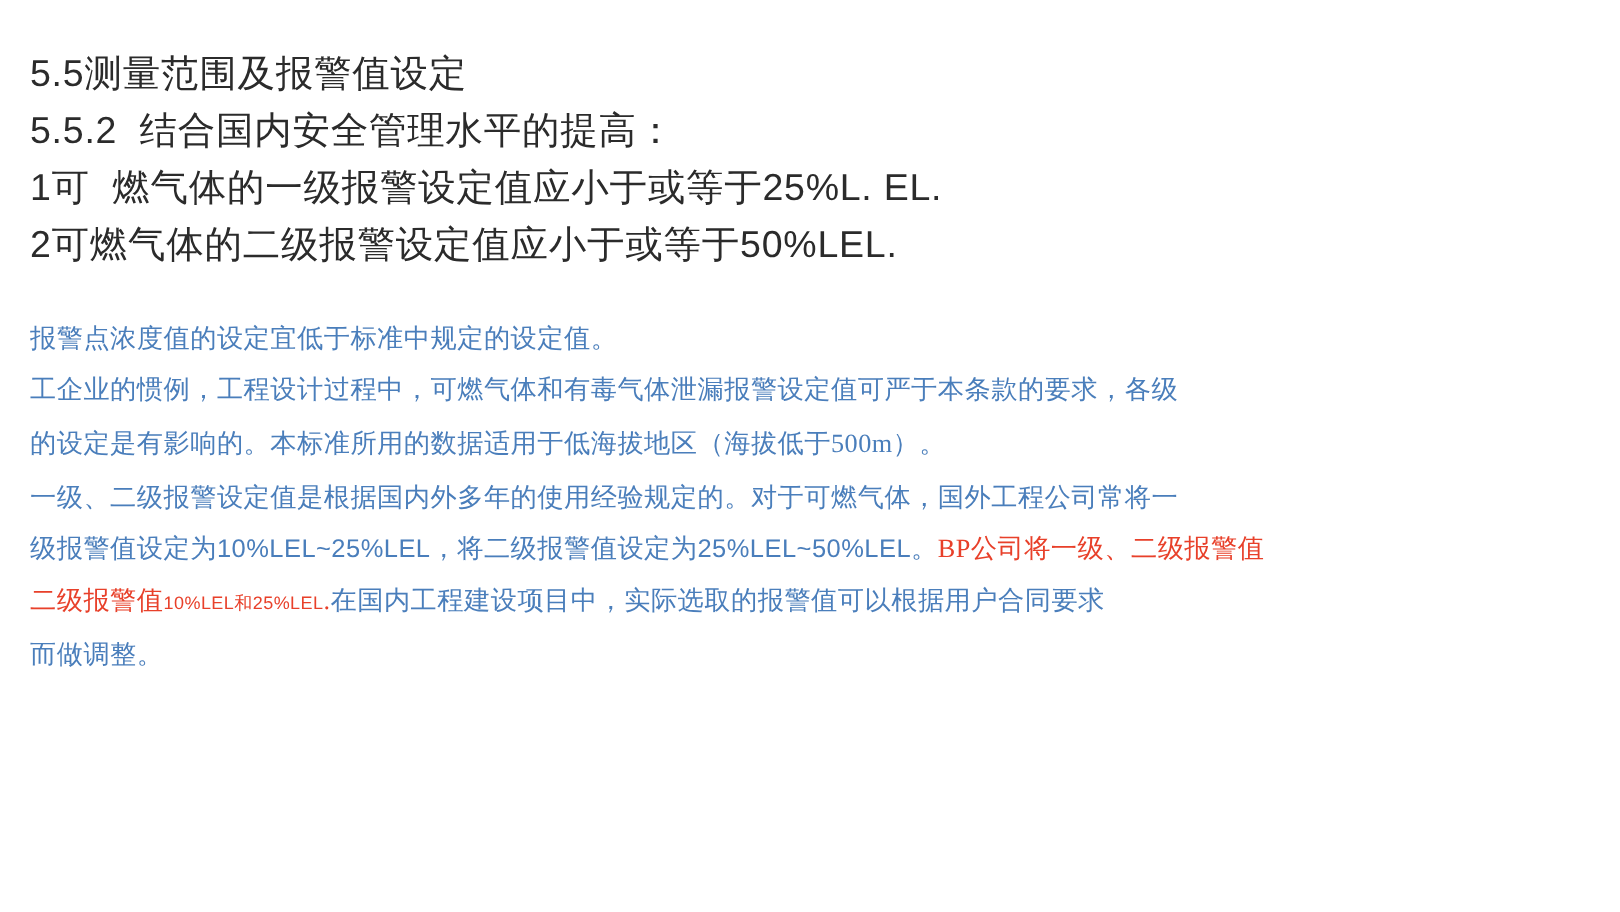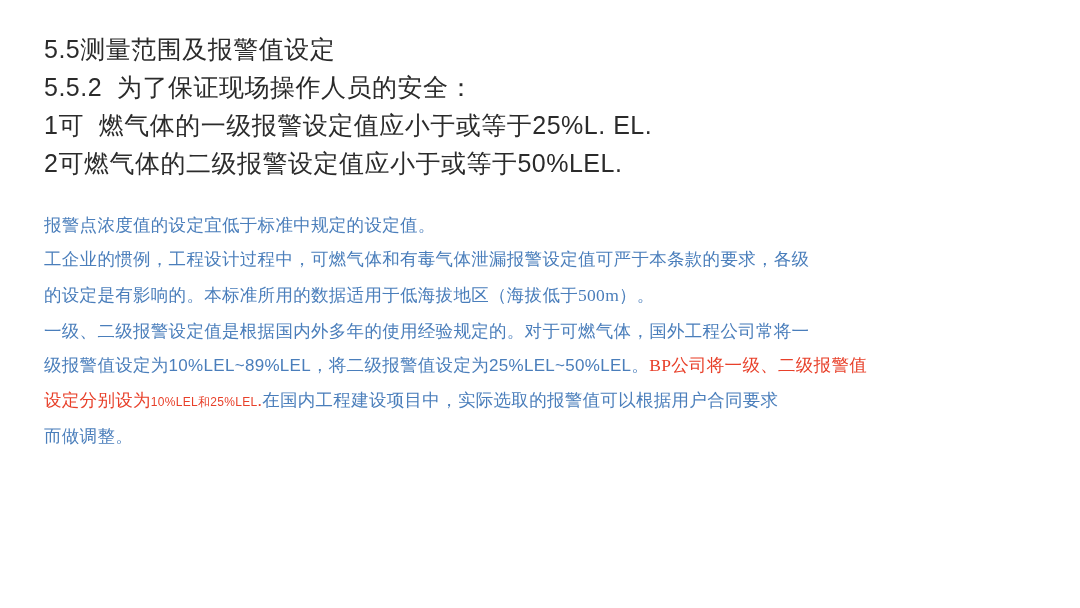--- a/index.html
+++ b/index.html
@@ -12,21 +12,21 @@
     height: 608px;
     font-family: "Liberation Sans", sans-serif;
     overflow: hidden;
   }
   .page {
     position: relative;
     width: 1080px;
     height: 608px;
     background: #ffffff;
     box-sizing: border-box;
-    padding: 30px 40px 0 44px;
+    padding: 30px 40px 0 20px;
   }
   
   .black-block {
     color: #2b2b2b;
     font-size: 25px;
     line-height: 38px;
     letter-spacing: 0.5px;
     font-family: "Liberation Sans", sans-serif;
   }
   .black-block .line {
@@ -63,37 +63,37 @@
     font-size: 12px;
   }
 </style>
 </head>
 <body>
 
 <div class="page">
 
   <div class="black-block">
     <p class="line">5.5测量范围及报警值设定</p>
-    <p class="line">5.5.2  为了保证现场操作人员的安全：</p>
+    <p class="line">5.5.2  结合国内安全管理水平的提高：</p>
     <p class="line">1可  燃气体的一级报警设定值应小于或等于25%L. EL.</p>
     <p class="line">2可燃气体的二级报警设定值应小于或等于50%LEL.</p>
   </div>
 
   <div class="blue-block">
 
     <div>
       <p>报警点浓度值的设定宜低于标准中规定的设定值。</p>
       <p>工企业的惯例，工程设计过程中，可燃气体和有毒气体泄漏报警设定值可严于本条款的要求，各级</p>
     </div>
 
     <div class="para-gap">
       <p>的设定是有影响的。本标准所用的数据适用于低海拔地区（海拔低于500m）。</p>
     </div>
 
     <div class="para-gap">
       <p>一级、二级报警设定值是根据国内外多年的使用经验规定的。对于可燃气体，国外工程公司常将一</p>
-      <p><span>级报警值设定为</span><span class="blue-sans">10%LEL~89%LEL</span><span>，将二级报警值设定为</span><span class="blue-sans">25%LEL~50%LEL</span><span>。</span><span class="red">BP公司将一级、二级报警值</span></p>
-      <p><span class="red">设定分别设为</span><span class="red-sans">10%LEL和25%LEL</span><span class="red">.</span><span>在国内工程建设项目中，实际选取的报警值可以根据用户合同要求</span></p>
+      <p><span>级报警值设定为</span><span class="blue-sans">10%LEL~25%LEL</span><span>，将二级报警值设定为</span><span class="blue-sans">25%LEL~50%LEL</span><span>。</span><span class="red">BP公司将一级、二级报警值</span></p>
+      <p><span class="red">二级报警值</span><span class="red-sans">10%LEL和25%LEL</span><span class="red">.</span><span>在国内工程建设项目中，实际选取的报警值可以根据用户合同要求</span></p>
       <p>而做调整。</p>
     </div>
 
   </div>
 </div>
 
 </body></html>

